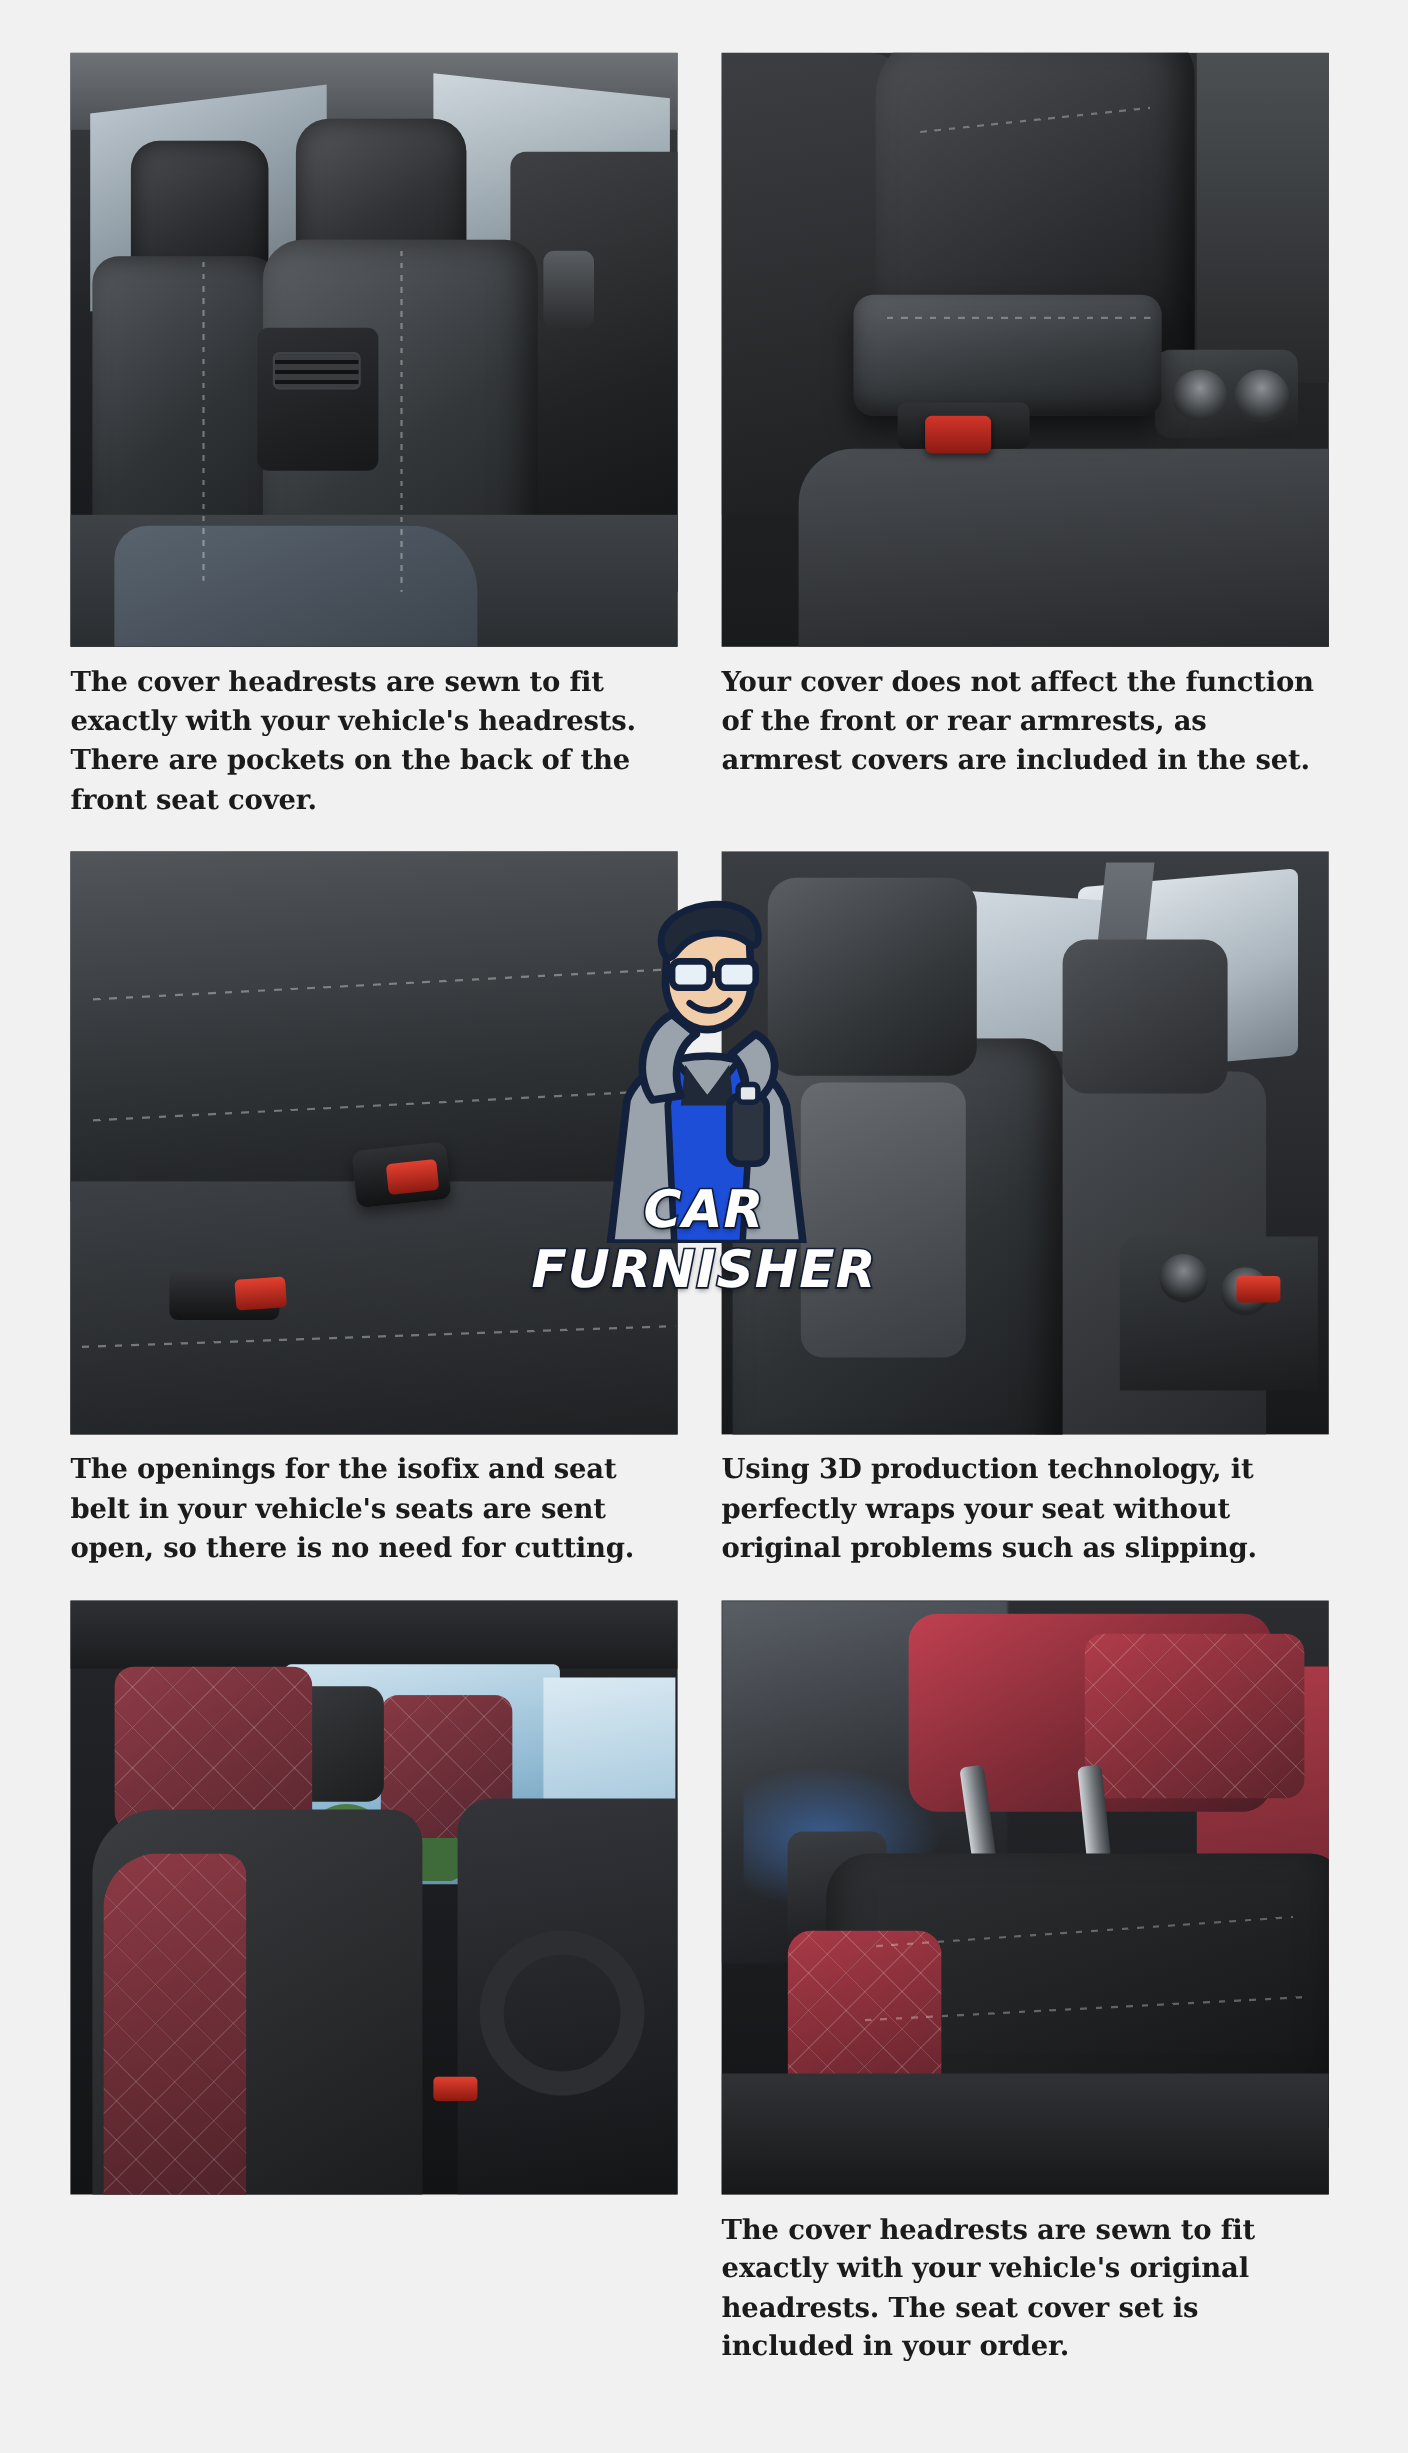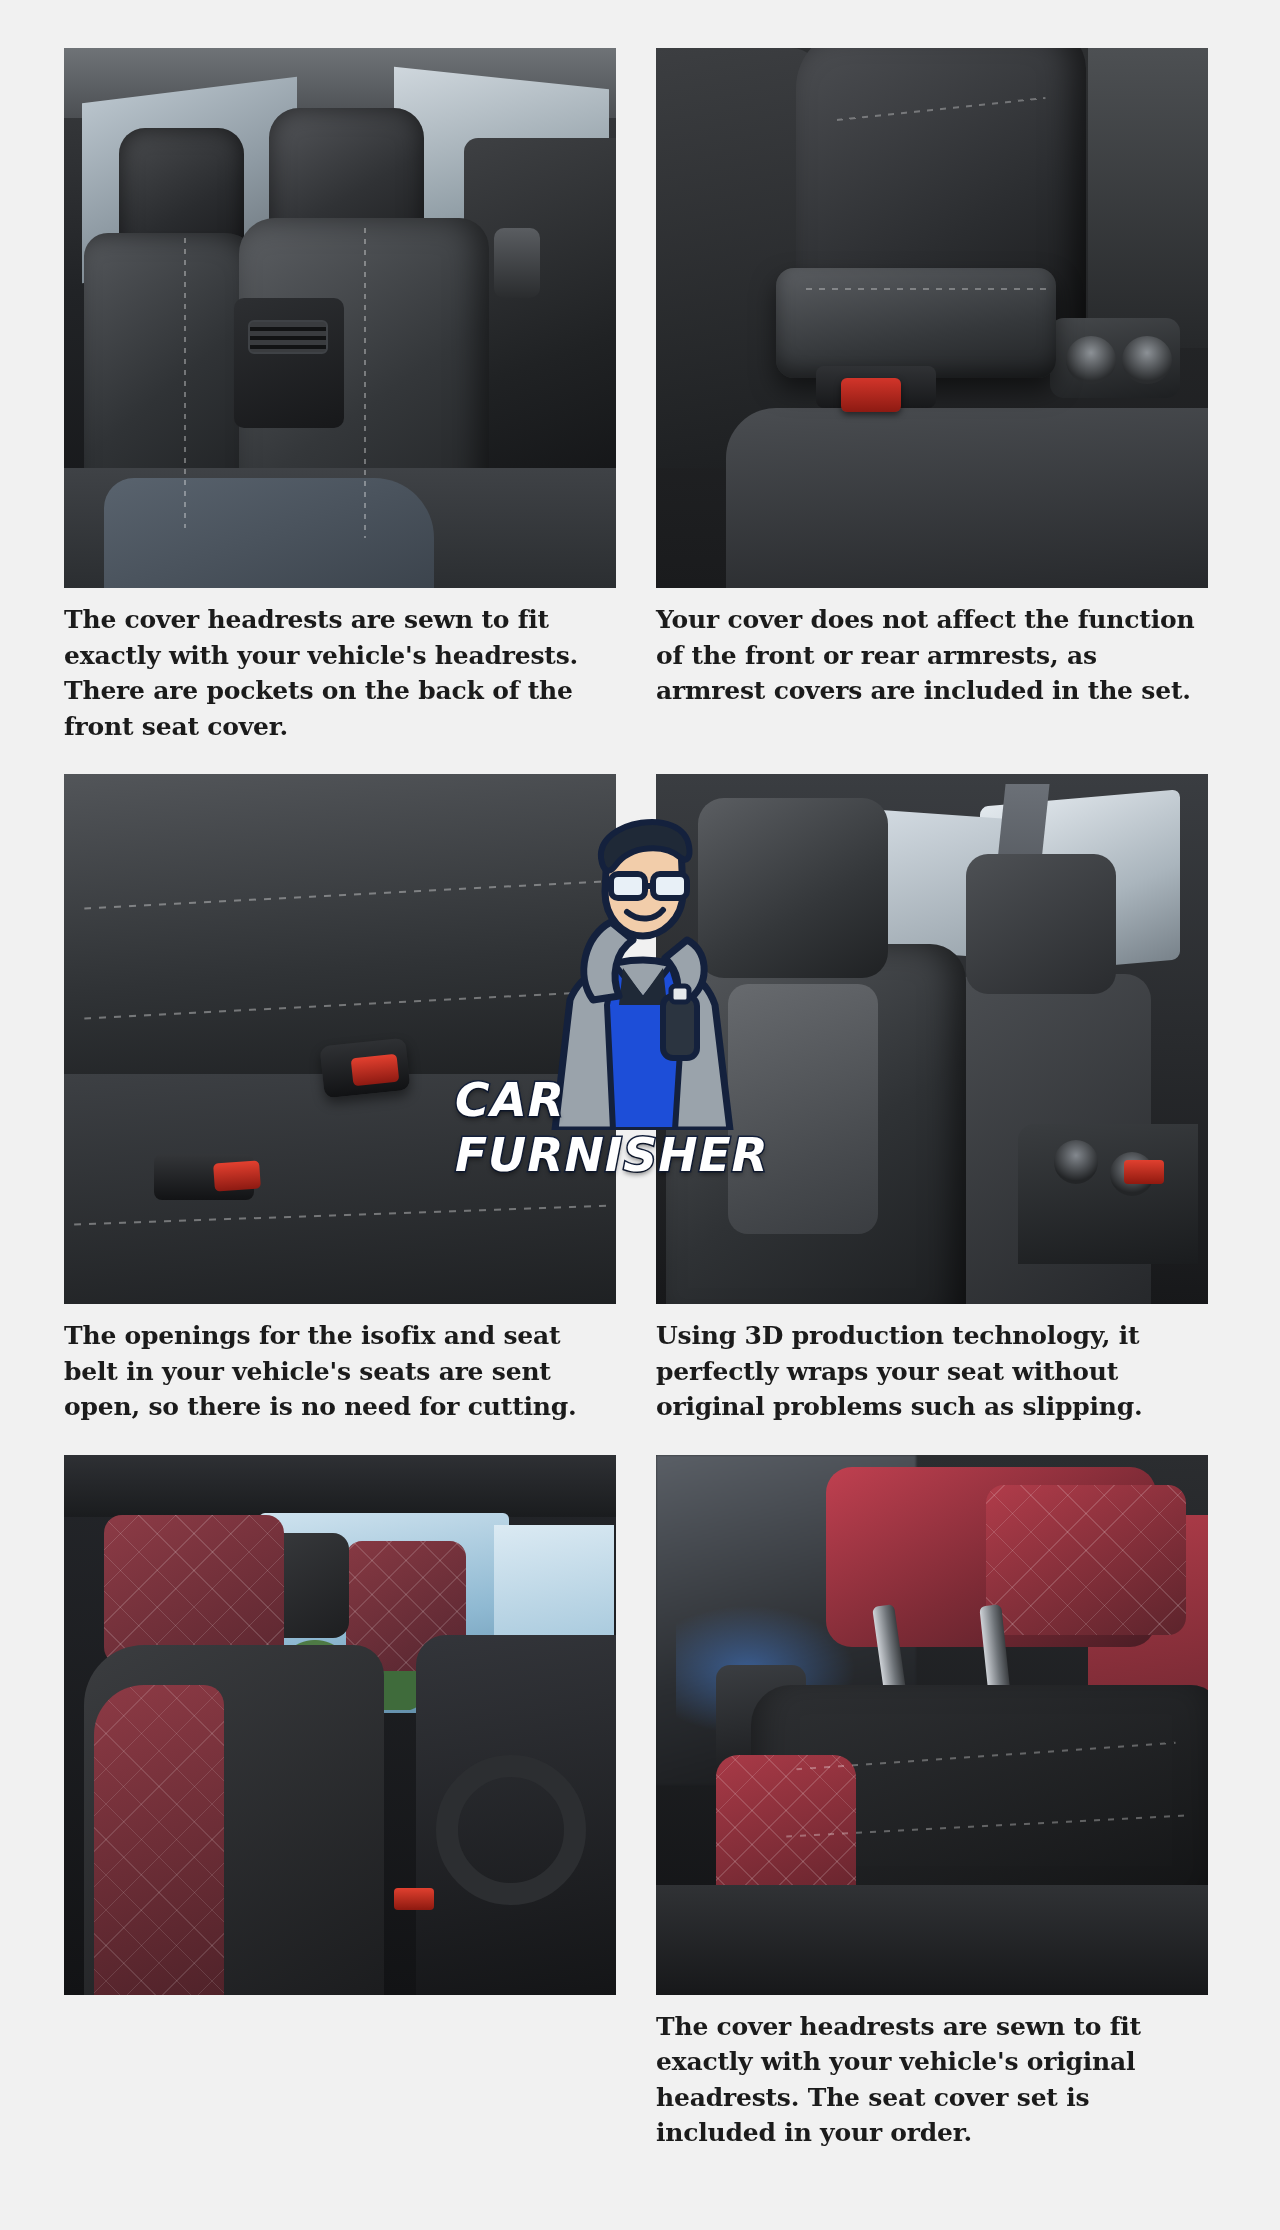--- a/index.html
+++ b/index.html
@@ -421,21 +421,21 @@
     top: 800px;
     width: 370px;
     height: 400px;
     pointer-events: none;
   }
   .wm-text {
     position: absolute;
     left: 0;
     bottom: 18px;
     width: 370px;
-    text-align: left;
+    text-align: center;
     font-family: "DejaVu Sans", sans-serif;
     font-weight: bold;
     font-style: italic;
     font-size: 47px;
     letter-spacing: 1px;
     color: #ffffff;
     -webkit-text-stroke: 3px #14213d;
     paint-order: stroke fill;
     text-shadow: 0 3px 5px rgba(0,0,0,.45);
   }

